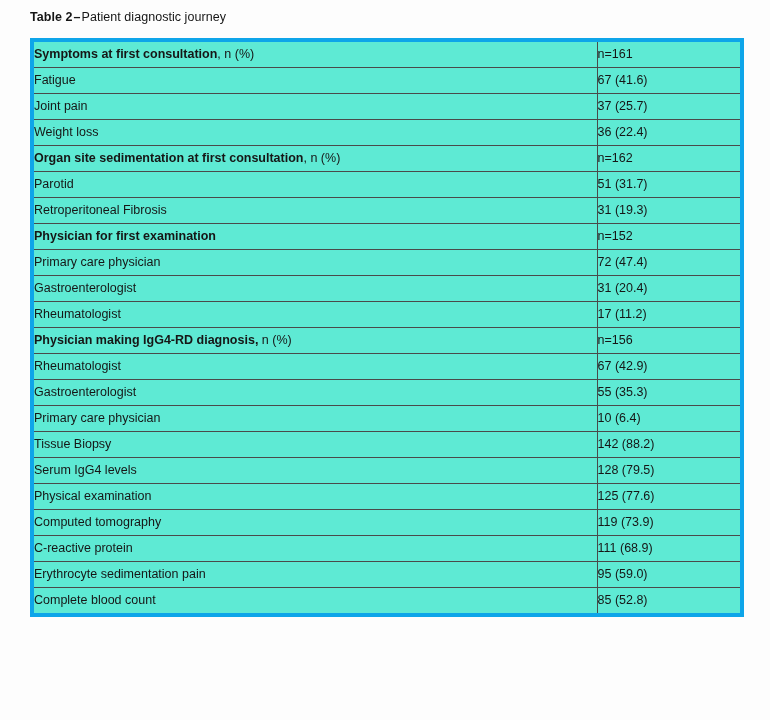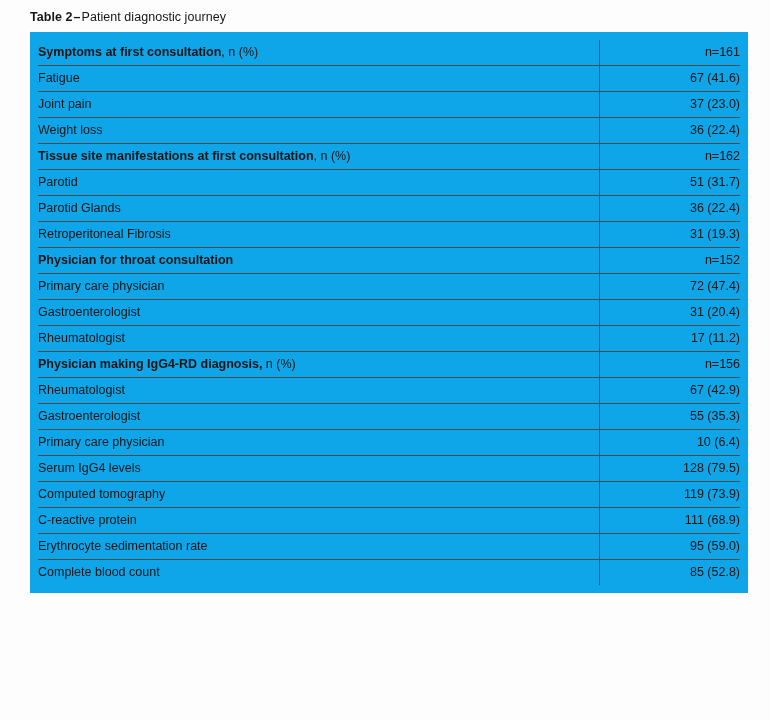--- a/index.html
+++ b/index.html
@@ -40,26 +40,26 @@
     padding: 0 1px;
   }
   #table-caption .cap-text {
     font-weight: normal;
   }
 
   
   #diagnostic-table {
     position: absolute;
     left: 30px;
-    top: 32px;
+    top: 38px;
     width: 710px;
     border-collapse: collapse;
     table-layout: fixed;
-    border: 8px solid #0ea5e9;
-    background: #0ea5e9;
+    border: 4px solid #0ea5e9;
+    background: #5eead4;
   }
   #diagnostic-table col.col-label { width: 565px; }
   #diagnostic-table col.col-value { width: 145px; }
 
   #diagnostic-table tr {
     height: 26px;
   }
   #diagnostic-table td {
     border: 1px solid #4a4a4a;
     padding: 0;
@@ -69,21 +69,21 @@
     box-sizing: border-box;
     overflow: hidden;
     white-space: nowrap;
   }
 
   td.cell-label {
     text-align: left;
     padding-left: 7px;
   }
   td.cell-value {
-    text-align: right;
+    text-align: left;
     border-left: 1px solid #2b2b2b;
     font-variant-numeric: tabular-nums;
   }
 
   
   tr.section-row td.cell-label {
     font-weight: bold;
     padding-left: 7px;
   }
   tr.section-row td.cell-label .hdr-suffix {
@@ -114,44 +114,40 @@
         <tr class="section-row">
           <td class="cell-label"><span>Symptoms at first consultation</span><span class="hdr-suffix">, n (%)</span></td>
           <td class="cell-value">n=161</td>
         </tr>
         <tr class="item-row">
           <td class="cell-label"><span>Fatigue</span></td>
           <td class="cell-value">67 (41.6)</td>
         </tr>
         <tr class="item-row">
           <td class="cell-label"><span>Joint pain</span></td>
-          <td class="cell-value">37 (23.0)</td>
+          <td class="cell-value">37 (25.7)</td>
         </tr>
         <tr class="item-row">
           <td class="cell-label"><span>Weight loss</span></td>
           <td class="cell-value">36 (22.4)</td>
         </tr>
         <tr class="section-row">
-          <td class="cell-label"><span>Tissue site manifestations at first consultation</span><span class="hdr-suffix">, n (%)</span></td>
+          <td class="cell-label"><span>Organ site sedimentation at first consultation</span><span class="hdr-suffix">, n (%)</span></td>
           <td class="cell-value">n=162</td>
         </tr>
         <tr class="item-row">
           <td class="cell-label"><span>Parotid</span></td>
           <td class="cell-value">51 (31.7)</td>
         </tr>
         <tr class="item-row">
-          <td class="cell-label"><span>Parotid Glands</span></td>
-          <td class="cell-value">36 (22.4)</td>
-        </tr>
-        <tr class="item-row">
           <td class="cell-label"><span>Retroperitoneal Fibrosis</span></td>
           <td class="cell-value">31 (19.3)</td>
         </tr>
         <tr class="section-row">
-          <td class="cell-label"><span>Physician for throat consultation</span></td>
+          <td class="cell-label"><span>Physician for first examination</span></td>
           <td class="cell-value">n=152</td>
         </tr>
         <tr class="item-row">
           <td class="cell-label"><span>Primary care physician</span></td>
           <td class="cell-value">72 (47.4)</td>
         </tr>
         <tr class="item-row">
           <td class="cell-label"><span>Gastroenterologist</span></td>
           <td class="cell-value">31 (20.4)</td>
         </tr>
@@ -169,33 +165,41 @@
         </tr>
         <tr class="item-row">
           <td class="cell-label"><span>Gastroenterologist</span></td>
           <td class="cell-value">55 (35.3)</td>
         </tr>
         <tr class="item-row">
           <td class="cell-label"><span>Primary care physician</span></td>
           <td class="cell-value">10 (6.4)</td>
         </tr>
         <tr class="item-row">
+          <td class="cell-label"><span>Tissue Biopsy</span></td>
+          <td class="cell-value">142 (88.2)</td>
+        </tr>
+        <tr class="item-row">
           <td class="cell-label"><span>Serum IgG4 levels</span></td>
           <td class="cell-value">128 (79.5)</td>
         </tr>
         <tr class="item-row">
+          <td class="cell-label"><span>Physical examination</span></td>
+          <td class="cell-value">125 (77.6)</td>
+        </tr>
+        <tr class="item-row">
           <td class="cell-label"><span>Computed tomography</span></td>
           <td class="cell-value">119 (73.9)</td>
         </tr>
         <tr class="item-row">
           <td class="cell-label"><span>C-reactive protein</span></td>
           <td class="cell-value">111 (68.9)</td>
         </tr>
         <tr class="item-row">
-          <td class="cell-label"><span>Erythrocyte sedimentation rate</span></td>
+          <td class="cell-label"><span>Erythrocyte sedimentation pain</span></td>
           <td class="cell-value">95 (59.0)</td>
         </tr>
         <tr class="item-row">
           <td class="cell-label"><span>Complete blood count</span></td>
           <td class="cell-value">85 (52.8)</td>
         </tr>
       </tbody>
   </table>
 
 </div>

